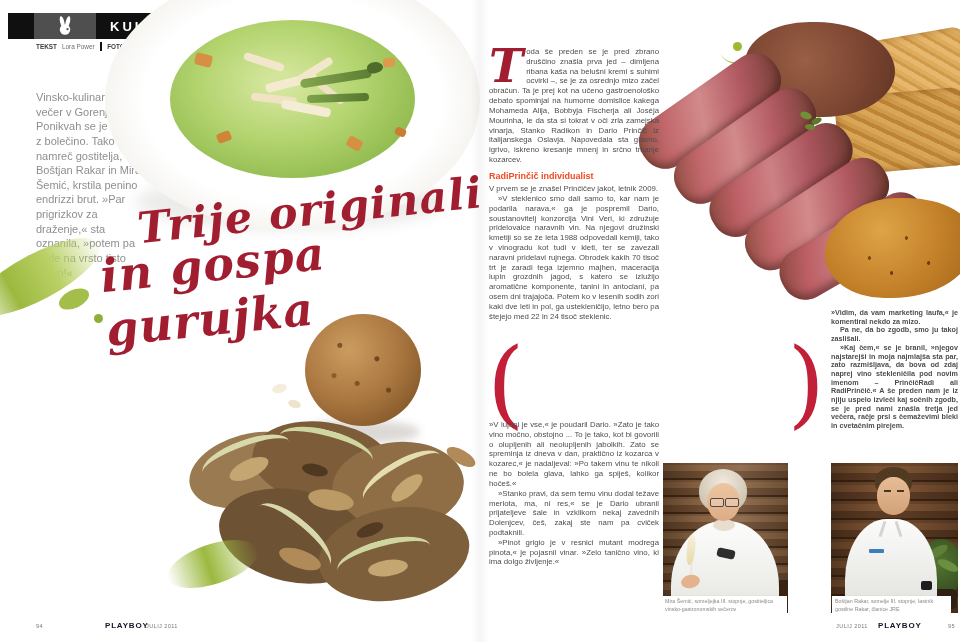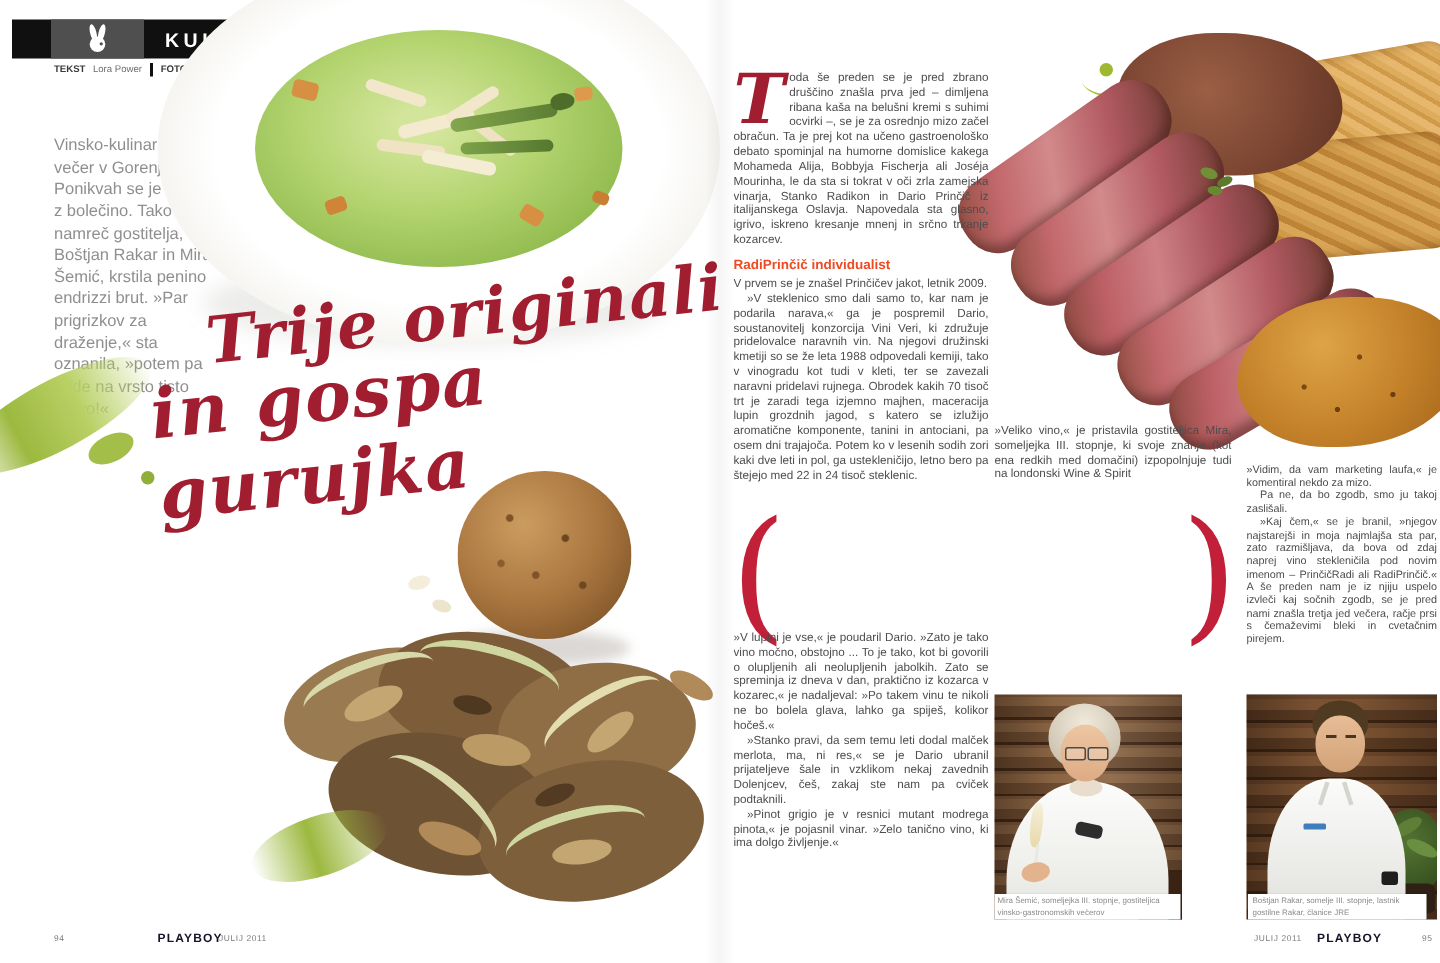--- a/index.html
+++ b/index.html
@@ -171,29 +171,26 @@
     <p>»V steklenico smo dali samo to, kar nam je podarila narava,« ga je pospremil Dario, soustanovitelj konzorcija Vini Veri, ki združuje pridelovalce naravnih vin. Na njegovi družinski kmetiji so se že leta 1988 odpovedali kemiji, tako v vinogradu kot tudi v kleti, ter se zavezali naravni pridelavi rujnega. Obrodek kakih 70 tisoč trt je zaradi tega izjemno majhen, maceracija lupin grozdnih jagod, s katero se izlužijo aromatične komponente, tanini in antociani, pa osem dni trajajoča. Potem ko v lesenih sodih zori kaki dve leti in pol, ga ustekleničijo, letno bero pa štejejo med 22 in 24 tisoč steklenic.</p>
   </div>
 
   <div class="abs pullquote">
     <span class="paren open">(</span>
     <span class="paren close">)</span>
   </div>
 
   <div class="abs bodycol" style="left:489px;top:420px;width:170px;height:210px;">
     <p>»V lupini je vse,« je poudaril Dario. »Zato je tako vino močno, obstojno ... To je tako, kot bi govorili o olupljenih ali neolupljenih jabolkih. Zato se spreminja iz dneva v dan, praktično iz kozarca v kozarec,« je nadaljeval: »Po takem vinu te nikoli ne bo bolela glava, lahko ga spiješ, kolikor hočeš.«</p>
-    <p>»Stanko pravi, da sem temu leti dodal malček merlota, ma, ni res,« se je Dario ubranil prijateljeve šale in vzklikom nekaj zavednih Dolenjcev, češ, zakaj ste nam pa cviček podtaknili.</p>
+    <p>»Stanko pravi, da sem temu vinu dodal težave merlota, ma, ni res,« se je Dario ubranil prijateljeve šale in vzklikom nekaj zavednih Dolenjcev, češ, zakaj ste nam pa cviček podtaknili.</p>
     <p>»Pinot grigio je v resnici mutant modrega pinota,« je pojasnil vinar. »Zelo tanično vino, ki ima dolgo življenje.«</p>
   </div>
 
-  <div class="abs bodycol" style="left:663px;top:282px;width:158px;height:48px;">
-    <p>»Veliko vino,« je pristavila gostiteljica Mira, someljejka III. stopnje, ki svoje znanje (kot ena redkih med domačini) izpopolnjuje tudi na londonski Wine &amp; Spirit</p>
-  </div>
-
-  <div class="abs bodycol col3" style="left:831px;top:309px;width:127px;height:150px;">
+
+  <div class="abs bodycol col3" style="left:831px;top:309px;width:127px;height:150px;font-weight:bold;">
     <p>»Vidim, da vam marketing laufa,« je komentiral nekdo za mizo.</p>
     <p>Pa ne, da bo zgodb, smo ju takoj zaslišali.</p>
     <p>»Kaj čem,« se je branil, »njegov najstarejši in moja najmlajša sta par, zato razmišljava, da bova od zdaj naprej vino stekleničila pod novim imenom – PrinčičRadi ali RadiPrinčič.« A še preden nam je iz njiju uspelo izvleči kaj sočnih zgodb, se je pred nami znašla tretja jed večera, račje prsi s čemaževimi bleki in cvetačnim pirejem.</p>
   </div>
 
   <div class="photo wood-mira" style="left:663px;top:463px;width:125px;height:150px;">
     <div class="sh" style="left:0;top:0;width:100%;height:100%;background:linear-gradient(90deg,rgba(30,18,8,0.4) 0%,rgba(0,0,0,0) 32%,rgba(255,255,255,0.07) 62%,rgba(20,12,6,0.25) 100%);"></div>
     <div class="sh" style="left:96px;top:118px;width:32px;height:34px;background:#3a2313;border-radius:4px 0 0 0;"></div>
     <div class="sh" style="left:8px;top:58px;width:108px;height:94px;border-radius:48% 48% 6% 6% / 70% 70% 0% 0%;background:linear-gradient(180deg,#fcfcfb 0%,#efefec 60%,#e2e2de 100%);"></div>
     <div class="sh" style="left:50px;top:56px;width:22px;height:12px;border-radius:50%;background:#e9ddcd;"></div>

